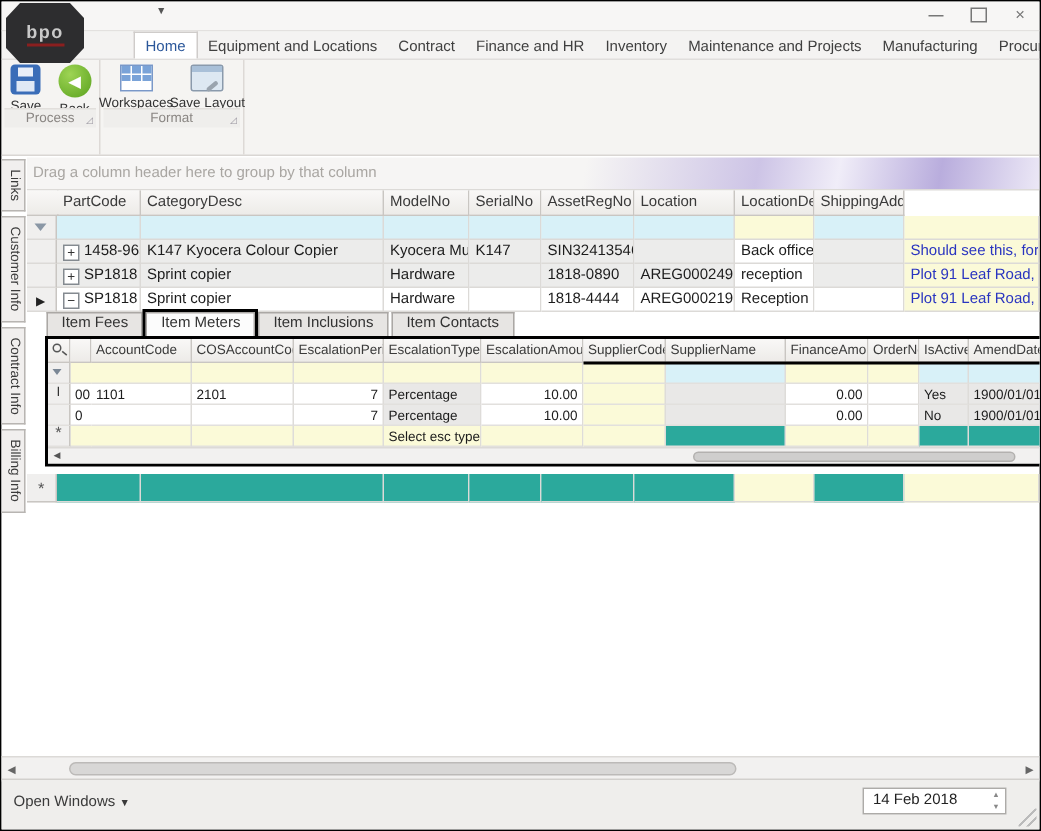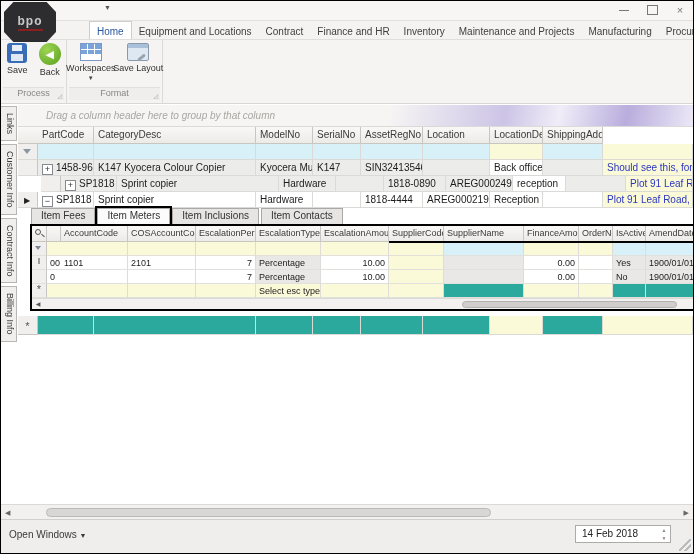--- a/index.html
+++ b/index.html
@@ -22,21 +22,21 @@
   
   .ribbon-tabs { position:absolute; left:0; top:20px; width:100%; height:19px; background:#f4f3f2; border-bottom:1px solid #e0dedc; display:flex; align-items:stretch; padding-left:88px; }
   .rtab { padding:2px 7px 0 7px; font-size:10px; color:#3f3f3f; display:flex; align-items:center; white-space:nowrap; }
   .rtab.active { background:#fff; border:1px solid #cfccca; border-bottom:none; color:#2b579a; }
 
   
   .ribbon-body { position:absolute; left:0; top:39px; width:100%; height:64px; background:#f5f4f2; border-bottom:1px solid #d9d6d3; }
   .rgroup { position:absolute; top:0; height:63px; border-right:1px solid #ddd9d6; }
   .rgroup-process { left:0; width:66px; }
   .rgroup-format { left:66px; width:96px; }
-  .rgroup-label { position:absolute; left:2px; right:2px; bottom:3px; height:13px; font-size:9px; color:#8a8683; text-align:center; background:#efeeec; border-top:1px solid #e2dfdc; }
+  .rgroup-label { position:absolute; left:2px; right:2px; bottom:18px; height:13px; font-size:9px; color:#8a8683; text-align:center; background:#efeeec; border-top:1px solid #e2dfdc; }
   .rgroup-label::after { content:"◿"; font-size:6px; position:absolute; right:2px; bottom:1px; color:#9a96a0; }
   .rbtns { position:absolute; top:3px; left:0; right:0; display:flex; justify-content:space-around; }
   .rbtn { width:46px; display:flex; flex-direction:column; align-items:center; gap:2px; }
   .rbtn-label { font-size:9px; color:#333; white-space:nowrap; }
   .rbtn-caret { font-size:6px; color:#444; }
   .ic-floppy { width:20px; height:20px; background:#3a6db8; border-radius:3px; position:relative; }
   .ic-floppy::before { content:""; position:absolute; left:5px; top:2px; width:10px; height:6px; background:#e8eef8; }
   .ic-floppy::after { content:""; position:absolute; left:4px; bottom:2px; width:12px; height:7px; background:#dfe8f5; }
   .ic-back { width:22px; height:22px; border-radius:50%; background:radial-gradient(circle at 35% 30%, #9ed454, #5aa21e); display:flex; align-items:center; justify-content:center; color:#fff; font-size:11px; }
   .ic-layout { width:22px; height:18px; border:1px solid #8a9aac; background:#dde8f2; position:relative; border-radius:2px; }
@@ -45,27 +45,27 @@
   .ic-workspace { width:22px; height:18px; display:grid; grid-template-columns:1fr 1fr 1fr; grid-template-rows:1fr 1fr 1fr; gap:1px; background:#fff; border:1px solid #7a98c8; }
   .ic-workspace span { background:#7aa3d8; }
 
   
   .content { position:absolute; left:0; top:103px; width:100%; height:417px; background:#fff; }
   .side-tabs { position:absolute; left:0; top:2px; width:17px; }
   .stab { writing-mode:vertical-rl; font-size:9px; color:#3a3a3a; background:#f1efee; border:1px solid #b8b5b2; border-left:none; border-radius:0 0 0 0; padding:6px 1px; margin-bottom:3px; width:16px; text-align:center; }
   .grid-area { position:absolute; left:17px; top:0; right:0; }
 
   .group-panel { position:absolute; left:0; top:1px; right:0; height:22px; background:linear-gradient(100deg,#f6f5f4 55%,#cdc4e6 72%,#f0edf8 80%,#b9addd 90%,#ece8f6 100%); border-bottom:1px solid #dcdad7; }
-  .group-hint { position:absolute; left:28px; top:5px; font-size:10px; color:#a9a6a2;font-style:italic; }
+  .group-hint { position:absolute; left:4px; top:5px; font-size:10px; color:#a9a6a2; }
 
   .mg { display:grid; grid-template-columns:20px 56px 162px 57px 48px 62px 67px 53px 60px 1fr; position:absolute; left:0; right:0; }
   .mg-header { top:23px; height:17px; }
   .mg-filter { top:40px; height:16px; }
   .mg-r0 { top:56px; height:16px; }
-  .mg-r1 { top:72px; height:16px;padding-left:23px; }
+  .mg-r1 { top:72px; height:16px; }
   .mg-r2 { top:88px; height:16px; }
   .hcell { background:linear-gradient(#f9f8f7,#edebe8); border-right:1px solid #c9c6c2; border-bottom:1px solid #c9c6c2; font-size:10px; color:#3a3a3a; padding:2px 16px 0 4px; white-space:nowrap; overflow:hidden; }
   .ind { background:#f0efee; border-right:1px solid #c9c6c2; border-bottom:1px solid #dcdad7; position:relative; }
   .cell { border-right:1px solid #dcdad7; border-bottom:1px solid #dcdad7; font-size:10px; color:#1c1c1c; padding:2px 0 0 4px; white-space:nowrap; overflow:hidden; }
   .f-blue { background:#d8f1f8; }
   .f-cream { background:#fbfad8; }
   .rowgray { background:#ececeb; }
   .cream { background:#fbfad8; }
   .white { background:#ffffff; }
   .teal { background:#2ba99c; }

